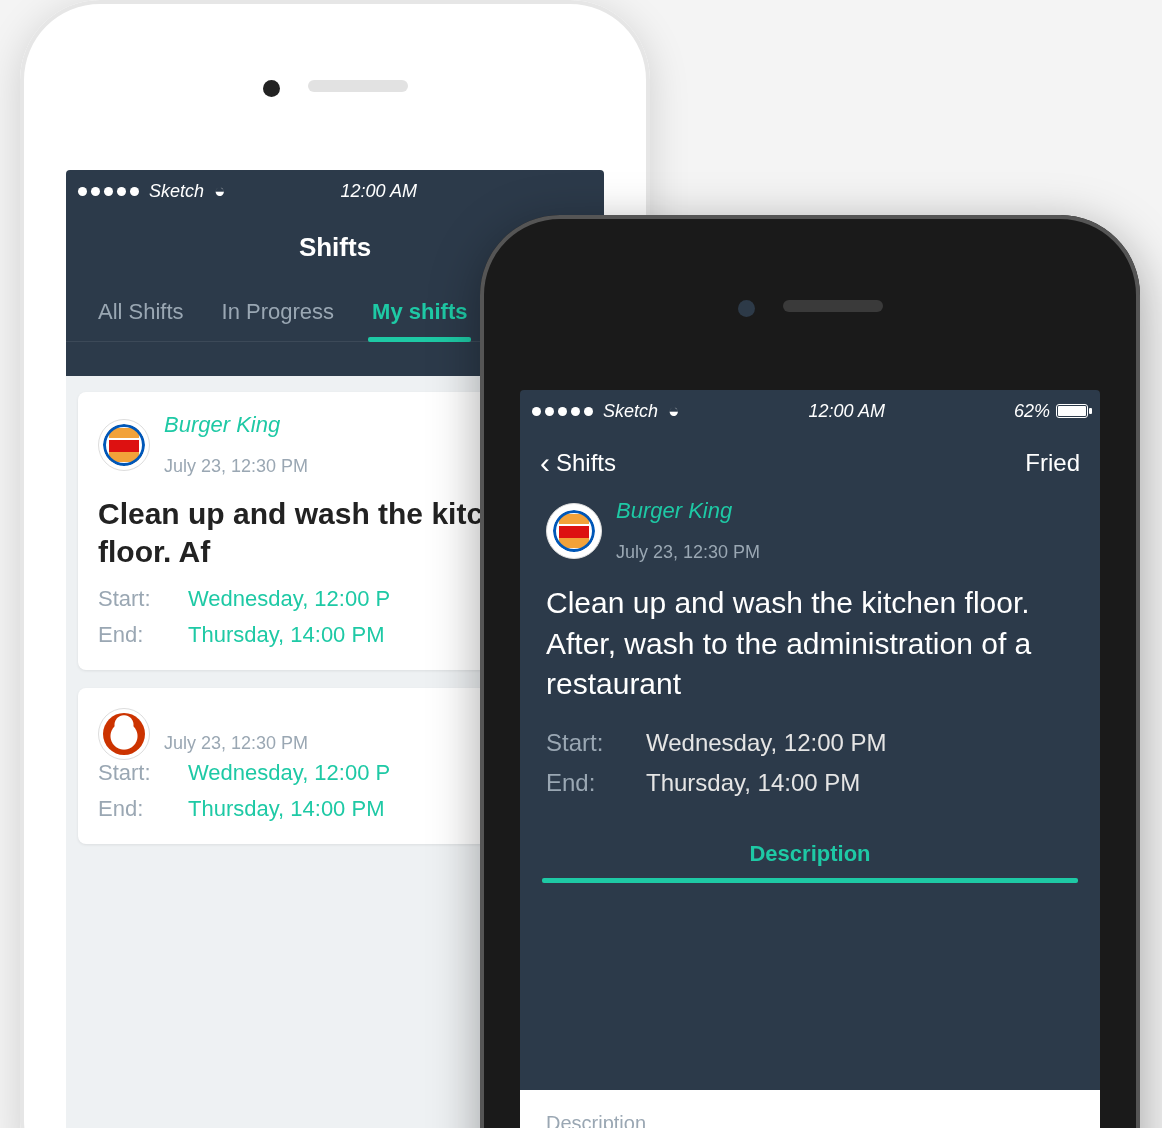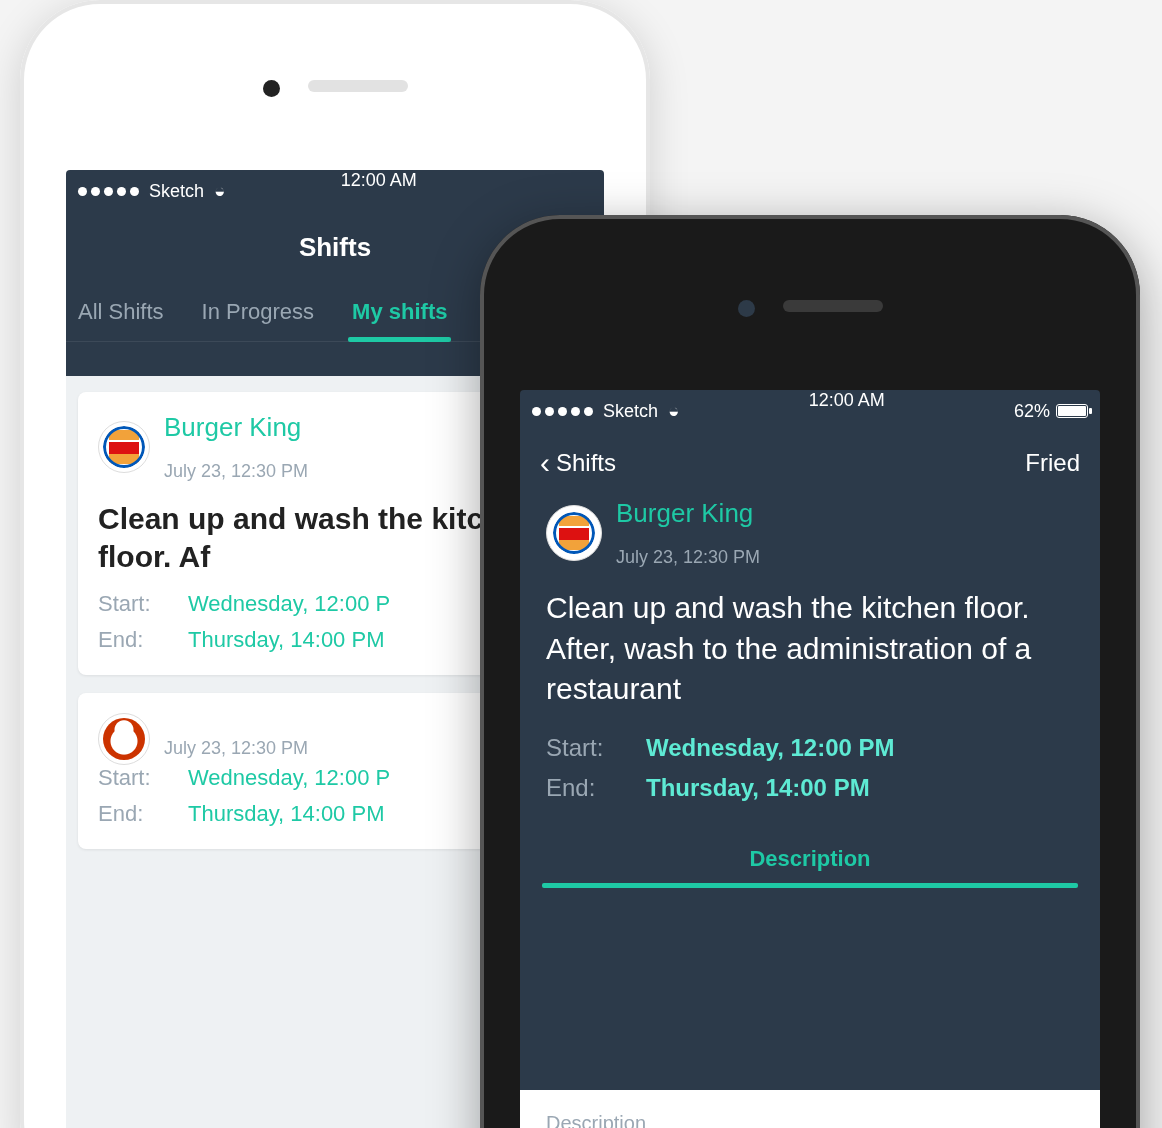--- a/index.html
+++ b/index.html
@@ -55,45 +55,47 @@
     position: absolute;
     left: 40px; right: 40px; top: 175px; bottom: 0;
     background: #2c3a4a;
     border-radius: 4px;
   }
 
   
   .status-bar {
     height: 42px;
     display: flex;
+    align-items: center;
     justify-content: space-between;
     color: #fff;
     font-size: 18px;
     padding: 0 12px;
+    font-style: italic;
   }
   .status-left { display:flex; align-items:center; gap:10px; }
   .signal-dots { display:flex; gap:4px; }
   .signal-dots i { width:9px; height:9px; border-radius:50%; background:#fff; display:block; }
   .wifi-icon { font-size:19px; }
   .battery {
     display:inline-flex; align-items:center; gap:6px;
   }
   .battery-box {
     width:32px; height:14px; border:1.5px solid #fff; border-radius:3px; position:relative;
   }
   .battery-box::after{
     content:""; position:absolute; right:-5px; top:3px; width:3px; height:6px; background:#fff; border-radius:1px;
   }
   .battery-fill { position:absolute; left:1px; top:1px; bottom:1px; right:1px; background:#fff; border-radius:1px;}
 
   .nav-title {
     color:#fff; text-align:center; font-size:26px; font-weight:600; padding:20px 0 26px;
   }
   .tabs-row {
-    display:flex; gap:30px; padding:0 8px 0; color:#9aa7b3; font-size:22px; border-bottom:1px solid rgba(255,255,255,.08);text-align:center;
+    display:flex; gap:30px; padding:0 28px 0; color:#9aa7b3; font-size:22px; border-bottom:1px solid rgba(255,255,255,.08);text-align:center;
   }
   .tab-item { padding:10px 4px 16px; position:relative; cursor:pointer;}
   .tab-item.active { color:#1ec9a5; font-weight:600;}
   .tab-item.active::after{
     content:""; position:absolute; left:0; right:0; bottom:-1px; height:5px; background:#1ec9a5; border-radius:2px;
   }
 
   .list-area {
     background:#eef1f3;
     position:absolute; left:0; right:0; top:206px; bottom:0;
@@ -117,21 +119,21 @@
       linear-gradient(#d11,#d11) center 16px/30px 12px no-repeat;
     box-shadow: inset 0 0 0 3px #0057b8;
   }
   .kfc-logo {
     width:42px; height:42px; border-radius:50%;
     background:
       radial-gradient(circle at 50% 28%, #fff 0 9px, transparent 10px),
       radial-gradient(circle at 50% 55%, #fff 0 13px, transparent 14px),
       #c30;
   }
-  .brand-name { color:#1ec9a5; font-size:26px; font-weight:500;}
+  .brand-name { color:#1ec9a5; font-size:22px; font-weight:500;font-style:italic;}
   .brand-date { color:#9aa7b3; font-size:18px; margin-top:18px;}
   .badge-in { position:absolute; right:-6px; top:6px; border:1.5px solid #f2a43a; color:#f2a43a; border-radius:5px; font-size:15px; padding:3px 10px;}
   .card-title { font-size:30px; font-weight:600; color:#222; margin:18px 0 16px; line-height:1.25;}
   .timing { display:grid; grid-template-columns:90px 1fr; row-gap:10px; font-size:22px;}
   .timing .lbl { color:#9aa7b3;}
   .timing .val { color:#1ec9a5; font-weight:400;}
 
   
   .detail-header {
     display:flex; justify-content:space-between; align-items:center;
@@ -144,21 +146,21 @@
   }
   .detail-brand .brand-logo { width:56px; height:56px;}
   .detail-title {
     color:#fff; font-size:30px; line-height:1.35; padding:14px 26px 4px;
   }
   .detail-timing {
     display:grid; grid-template-columns:100px 1fr; row-gap:12px;
     padding:20px 26px 30px; font-size:24px;
   }
   .detail-timing .lbl{ color:#9aa7b3;}
-  .detail-timing .val{ color:#5eead4; font-weight:700;}
+  .detail-timing .val{ color:#e5e5e5; font-weight:400;}
 
   .detail-tabs {
     display:flex; padding:0 12px;
   }
   .detail-tab {
     flex:1; text-align:center; font-size:22px; padding:14px 0 16px; color:#9aa7b3; position:relative; cursor:pointer;
   }
   .detail-tab.active { color:#1ec9a5; font-weight:600;}
   .detail-tab.active::after{
     content:""; position:absolute; left:10px; right:10px; bottom:0; height:5px; background:#1ec9a5; border-radius:2px;

